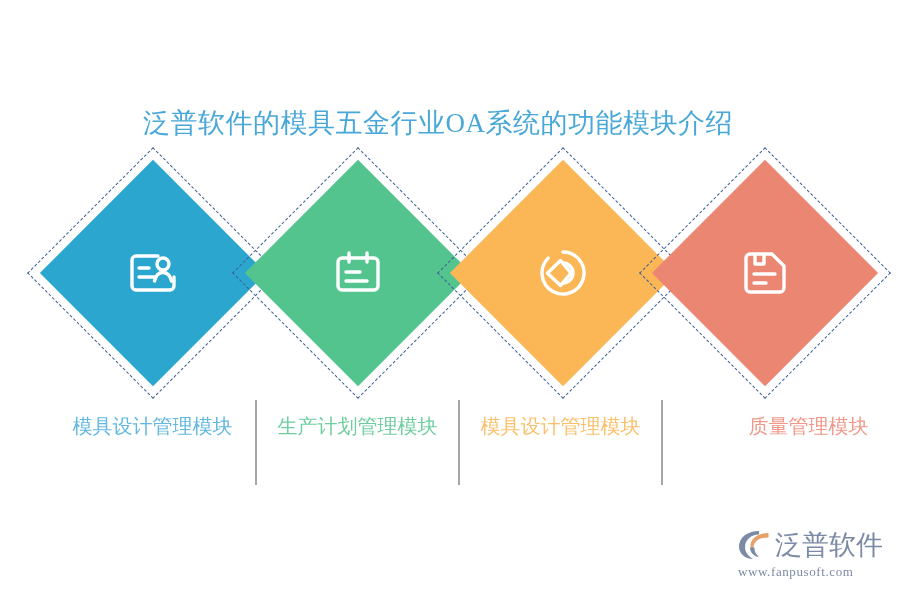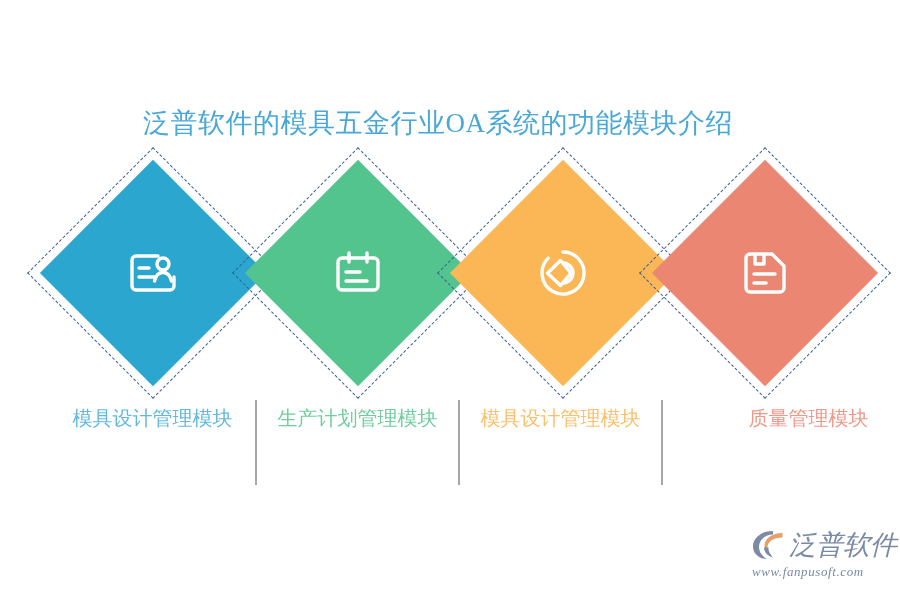--- a/index.html
+++ b/index.html
@@ -102,21 +102,21 @@
   
   .label-row {
     position: absolute;
     top: 398px;
     left: 0;
     width: 900px;
     height: 40px;
   }
   .label {
     position: absolute;
-    top: 4px;
+    top: 12px;
     width: 205px;
     text-align: center;
     font-size: 20px;
     line-height: 32px;
     white-space: nowrap;
     font-family: "Liberation Serif", "DejaVu Serif", serif;
   }
   .label-0 { left: 50px; }
   .label-1 { left: 255px; }
   .label-2 { left: 458px; }
@@ -130,25 +130,24 @@
     height: 85px;
     background: #a6a6a6;
   }
   .divider-0 { left: 255px; }
   .divider-1 { left: 458px; }
   .divider-2 { left: 661px; }
 
   
   .logo {
     position: absolute;
-    right: 18px;
+    right: 32px;
     bottom: 16px;
     width: 130px;
     height: 58px;
-    font-style: italic;
   }
   .logo-top {
     display: flex;
     align-items: center;
     height: 38px;
   }
   .logo-mark {
     width: 34px;
     height: 32px;
     flex: 0 0 34px;

